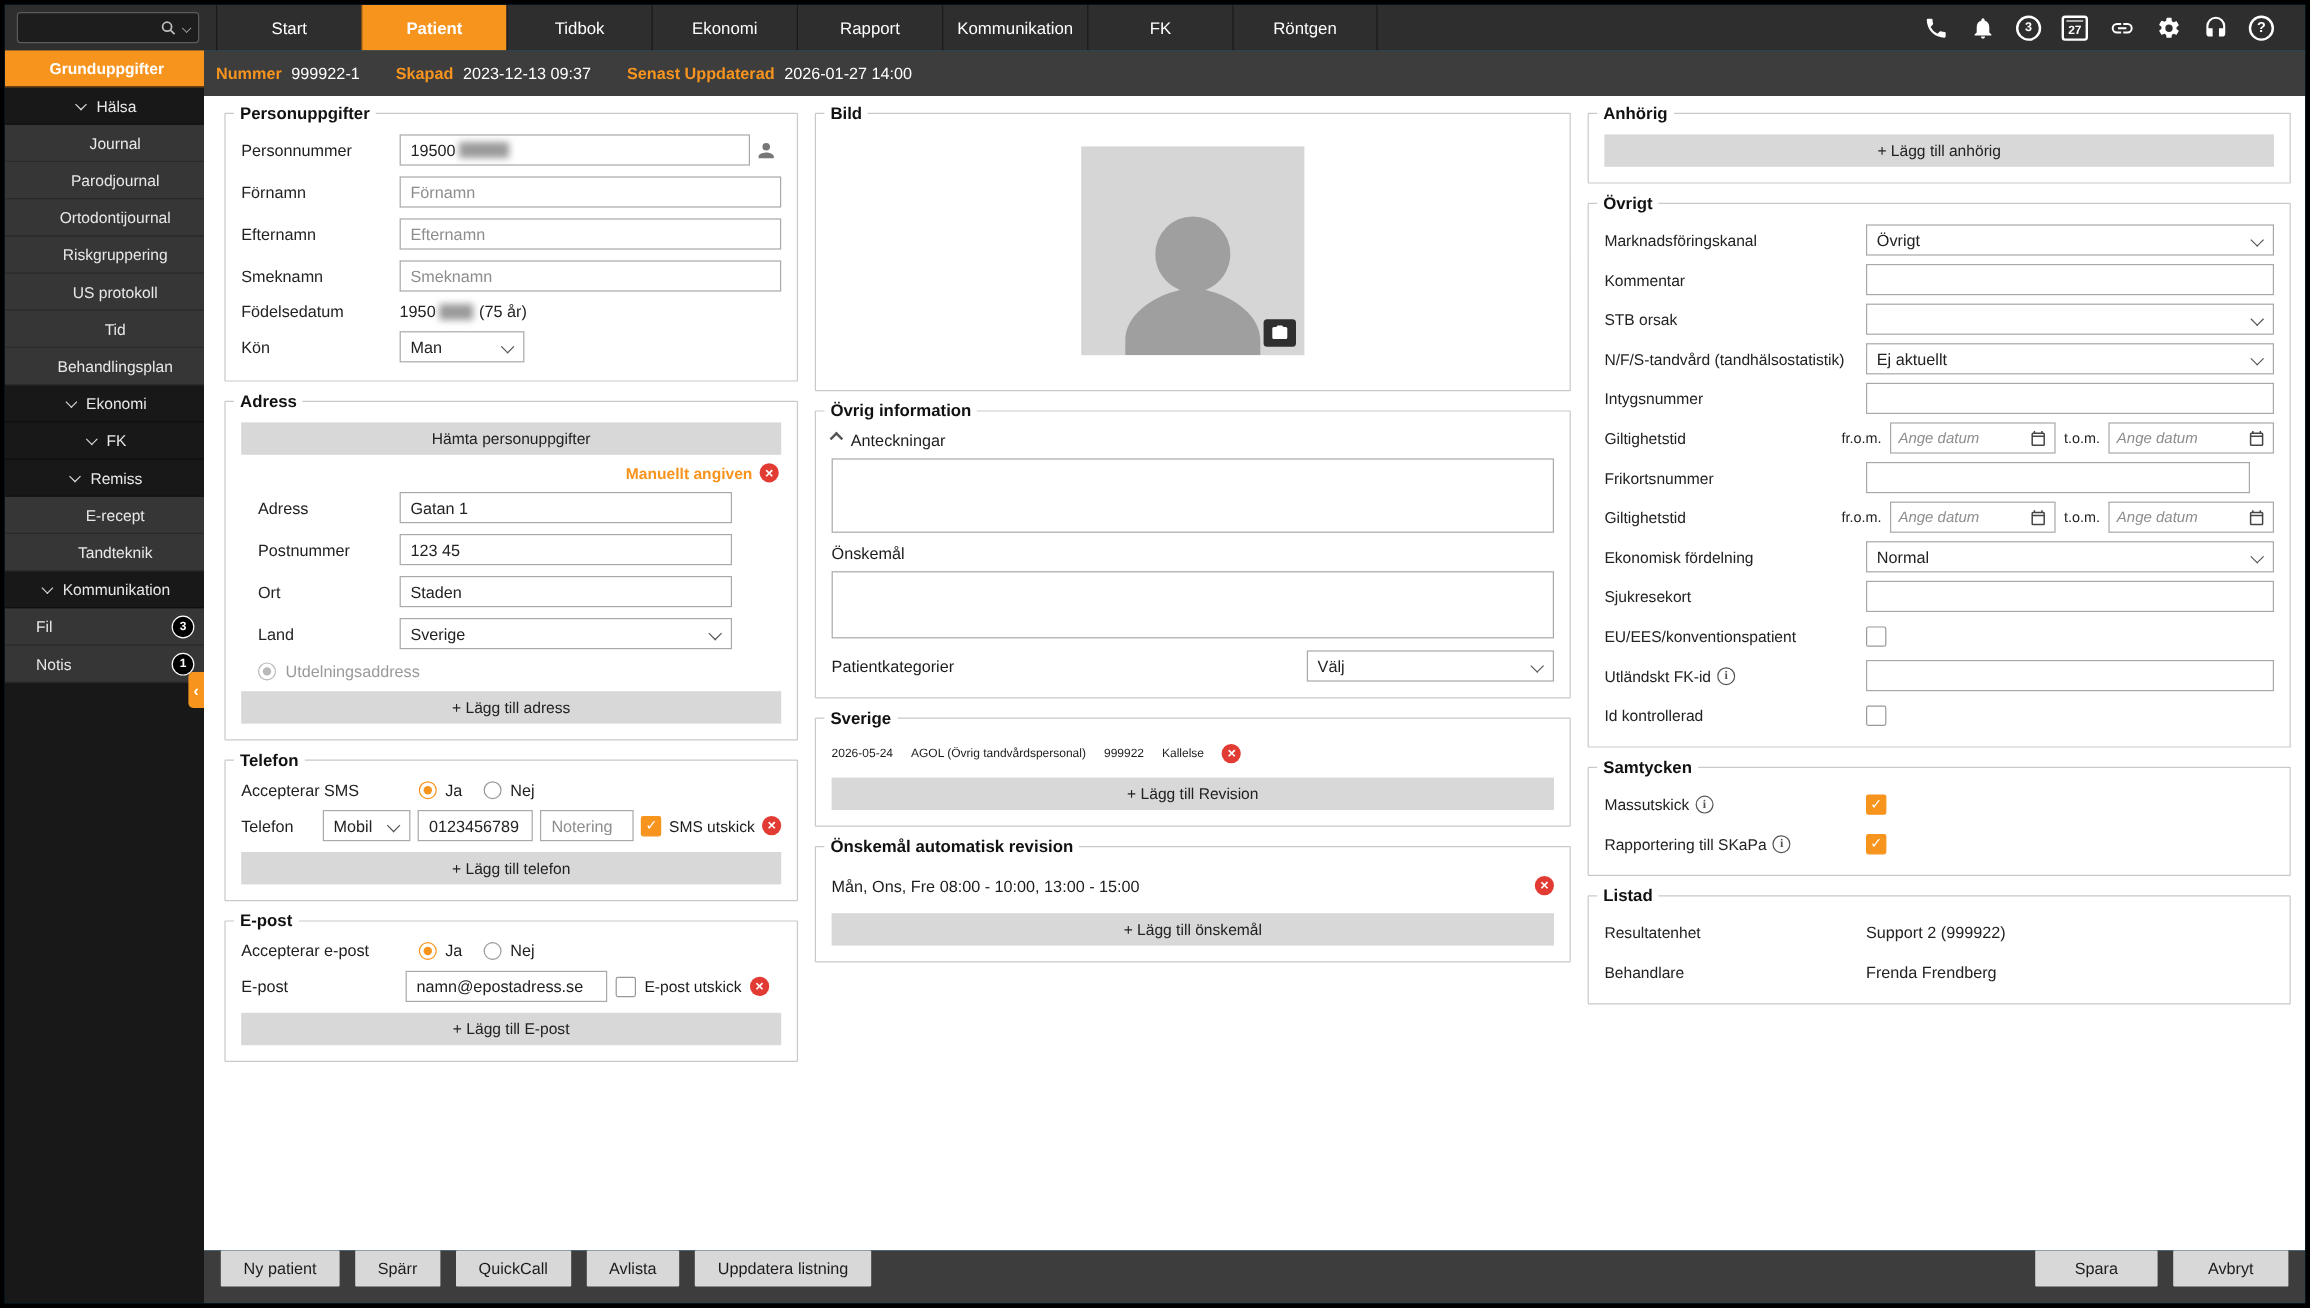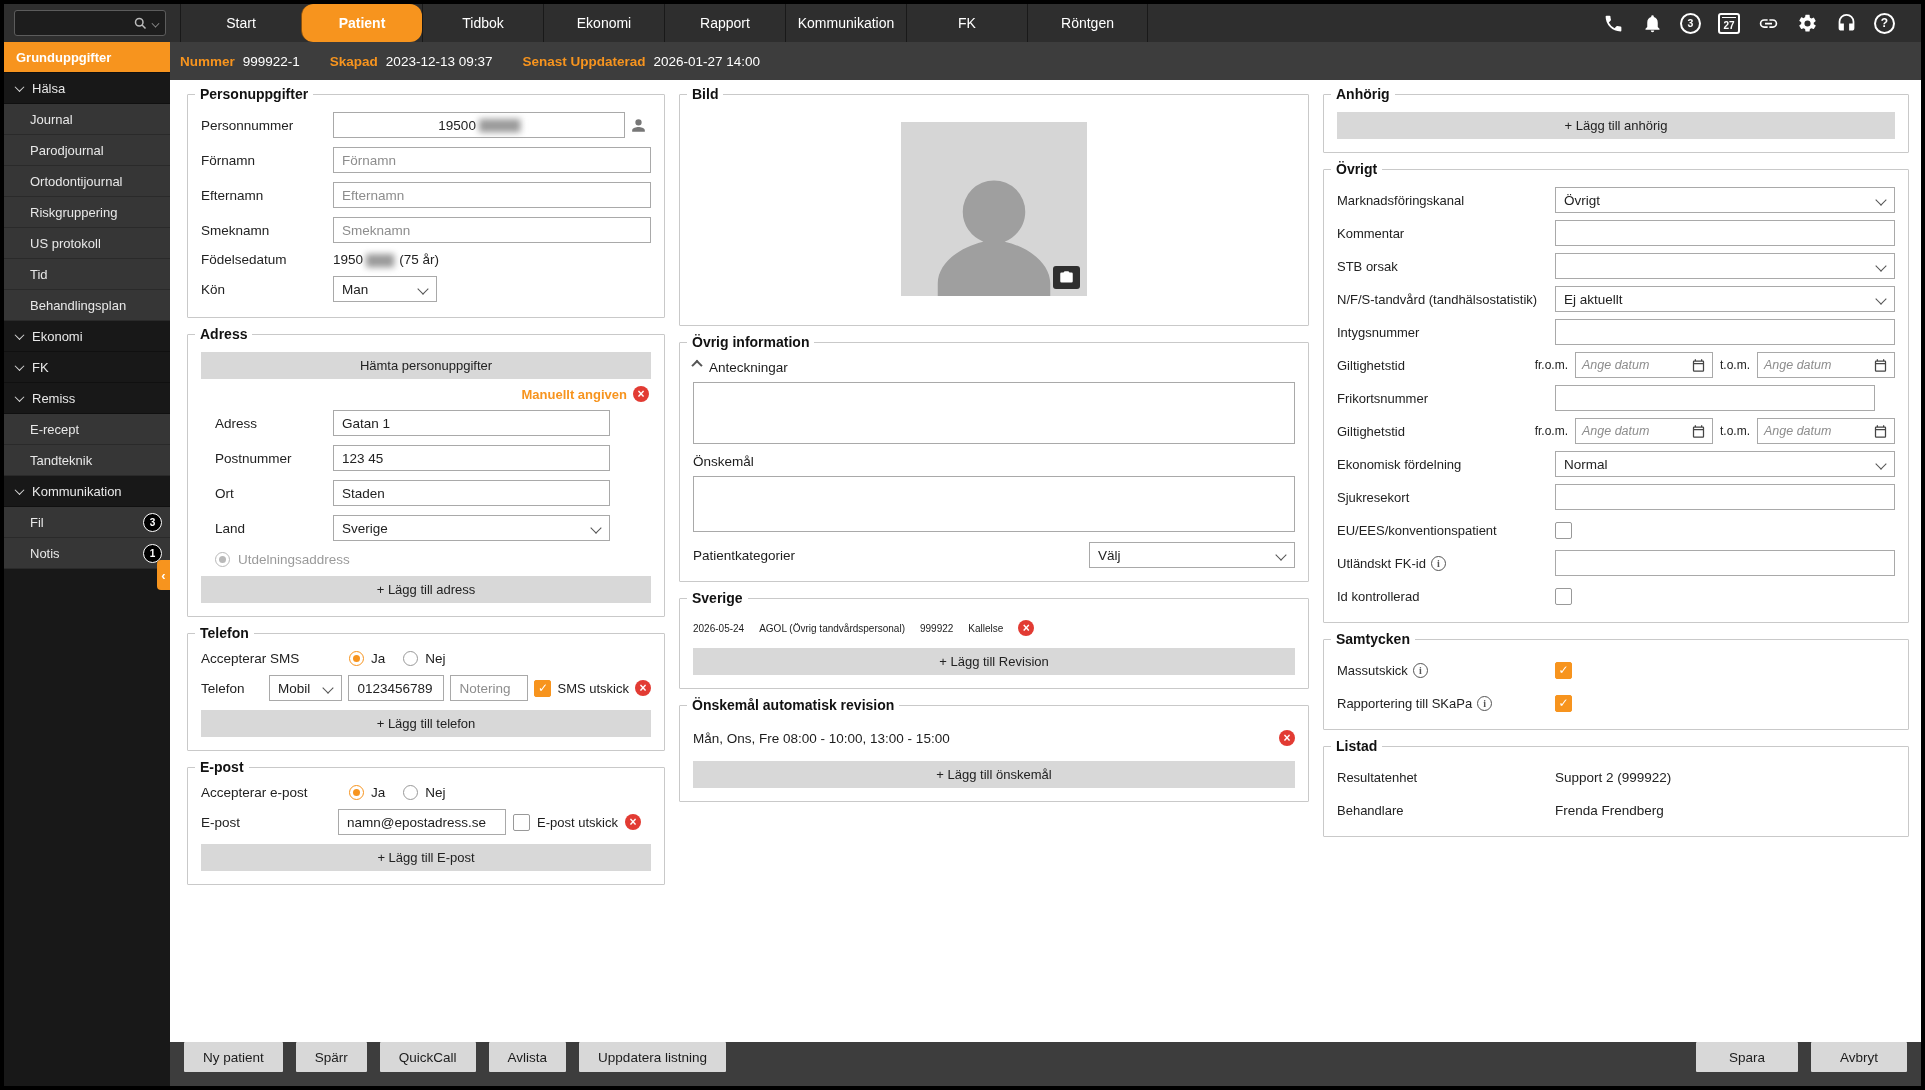--- a/index.html
+++ b/index.html
@@ -9,31 +9,31 @@
   #window { width:1925px; height:1090px; border:4px solid #000; background:#0369a1; display:flex; flex-direction:column; overflow:hidden; }
 
   
   .topbar { height:38px; background:#2e2e2e; display:flex; align-items:stretch; flex:none; }
   .searchbox { width:152px; height:26px; margin:6px 0 0 10px; background:#1d1d1d; border:1px solid #5c5c5c; border-radius:3px; display:flex; align-items:center; padding:0 6px; gap:4px; }
   .searchbox input { flex:1; min-width:0; background:transparent; border:none; outline:none; color:#ddd; font-size:13px; }
   .chev { width:7px; height:7px; border-right:1.7px solid #999; border-bottom:1.7px solid #999; transform:rotate(45deg); display:inline-block; }
   .tabs { display:flex; margin-left:14px; }
   .tab { width:121px; display:flex; align-items:center; justify-content:center; color:#fff; font-size:14px; border-left:1px solid rgba(0,0,0,.45); cursor:pointer; }
   .tab:last-child { border-right:1px solid rgba(0,0,0,.45); }
-  .tab.active { background:#F7941E; font-weight:bold;border-radius:12px; }
+  .tab.active { background:#F7941E; font-weight:bold; }
   .topicons { margin-left:auto; display:flex; align-items:center; gap:17px; padding-right:26px; }
   .ticon { width:22px; height:22px; display:flex; align-items:center; justify-content:center; cursor:pointer; }
   .badge-circle { width:21px; height:21px; border:2px solid #fff; border-radius:50%; color:#fff; font-size:10.5px; font-weight:bold; display:flex; align-items:center; justify-content:center; }
   .cal-icon { width:22px; height:21px; border:2px solid #fff; border-radius:3px; color:#fff; font-size:10px; font-weight:bold; display:flex; align-items:flex-end; justify-content:center; padding-bottom:1px; position:relative; }
   .cal-icon::before { content:""; position:absolute; top:2px; left:2px; right:2px; border-top:1.5px solid #fff; }
 
   
   .bodyrow { flex:1; display:flex; min-height:0; }
   .sidebar { width:166px; background:#181818; flex:none; position:relative; display:flex; flex-direction:column; }
-  .sb-item { height:31px; display:flex; align-items:center; padding:0 8px 0 12px; color:#e8e8e8; font-size:13px; cursor:pointer; border-bottom:1px solid #101010; }
+  .sb-item { height:31px; display:flex; align-items:center; padding:0 8px 0 12px; color:#e8e8e8; font-size:13px; cursor:pointer; border-bottom:1px solid #101010;justify-content:center; }
   .sb-item.sub { background:#363636; padding-left:26px; border-bottom:1px solid #2a2a2a; }
   .sb-item.active { background:#F7941E; color:#fff; font-weight:bold; }
   .gchev { width:7px; height:7px; border-right:1.6px solid #d8d8d8; border-bottom:1.6px solid #d8d8d8; transform:rotate(45deg) translate(-1px,-1px); margin-right:9px; flex:none; }
   .sb-badge { margin-left:auto; width:19px; height:19px; border:1.5px solid #fff; border-radius:50%; background:#000; color:#fff; font-size:10px; font-weight:bold; display:flex; align-items:center; justify-content:center; }
   .sb-collapse { position:absolute; right:0; top:518px; width:13px; height:30px; background:#F7941E; color:#fff; border-radius:4px 0 0 4px; display:flex; align-items:center; justify-content:center; font-size:13px; font-weight:bold; cursor:pointer; }
   .sb-collapse::after { content:"‹"; }
 
   .rightcol { flex:1; display:flex; flex-direction:column; min-width:0; }
 
   
@@ -47,21 +47,21 @@
   .col2 { width:630px; flex:none; }
   .col3 { width:586px; flex:none; }
 
   .fs { border:1px solid #c9c9c9; border-radius:1px; position:relative; padding:17px 13px 13px; margin-bottom:16px; background:#fff; }
   .fs > .legend { position:absolute; top:-9px; left:7px; background:#fff; padding:0 5px; font-weight:bold; font-size:14px; color:#111; }
 
   .frow { display:flex; align-items:center; margin-bottom:9px; }
   .frow > label { width:132px; flex:none; font-size:13.5px; color:#222; }
   .txt { height:26px; border:1px solid #a9a9a9; background:#fff; padding:0 8px; font-family:inherit; font-size:13.5px; color:#222; outline:none; }
   .txt::placeholder { color:#8d8d8d; opacity:1; }
-  .tbox { height:26px; border:1px solid #a9a9a9; background:#fff; padding:0 8px; font-size:13.5px; color:#222; display:flex; align-items:center;justify-content:center; }
+  .tbox { height:26px; border:1px solid #a9a9a9; background:#fff; padding:0 8px; font-size:13.5px; color:#222; display:flex; align-items:center; }
   .redact { filter:blur(3px); color:#9a9a9a; font-size:11px; letter-spacing:-1px; margin-left:3px; }
   .sel { height:26px; border:1px solid #a9a9a9; background:#fff; padding:0 26px 0 8px; font-size:13.5px; color:#222; display:flex; align-items:center; position:relative; cursor:pointer; }
   .sel::after { content:""; position:absolute; right:9px; top:8px; width:7px; height:7px; border-right:1.6px solid #555; border-bottom:1.6px solid #555; transform:rotate(45deg); }
   .btn-flat { display:flex; align-items:center; justify-content:center; height:27px; background:#d8d8d8; color:#222; font-size:13px; border:none; width:100%; cursor:pointer; font-family:inherit; }
   .xdel { width:16px; height:16px; border-radius:50%; background:#e23b33; color:#fff; display:inline-flex; align-items:center; justify-content:center; font-size:12px; font-weight:bold; flex:none; cursor:pointer; }
   .xdel::after { content:"×"; line-height:1; }
   .radio { width:15px; height:15px; border-radius:50%; border:1px solid #999; background:#fff; position:relative; flex:none; cursor:pointer; }
   .radio.on { border-color:#F7941E; }
   .radio.on::after { content:""; position:absolute; inset:3px; border-radius:50%; background:#F7941E; }
   .radio.dis { border-color:#b9b9b9; }

